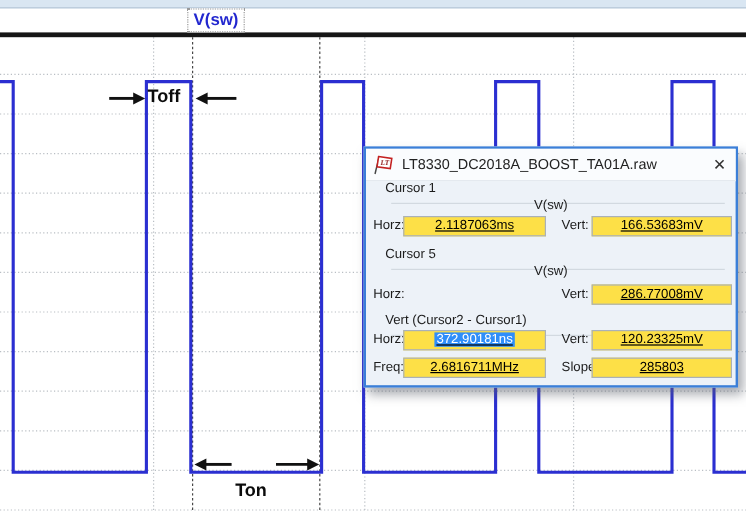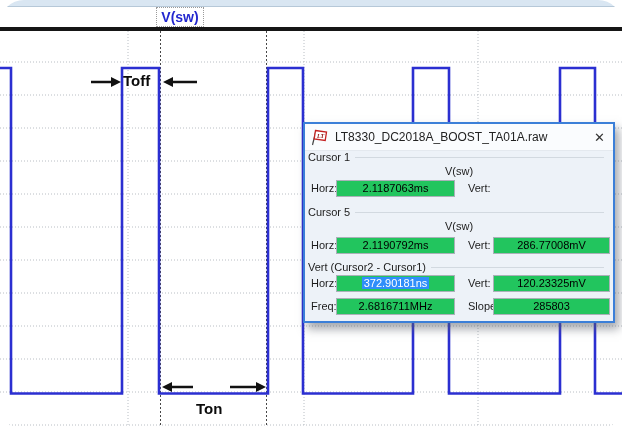--- a/index.html
+++ b/index.html
@@ -1,18 +1,18 @@
 <!DOCTYPE html>
 <html><head>
 <meta charset="utf-8">
 <style>
   html,body{margin:0;padding:0;background:#fff;}
   .screen{
     position:relative;width:622px;height:430px;background:#ffffff;
-    overflow:hidden;font-family:"Liberation Sans",sans-serif;border-radius:24px;
+    overflow:hidden;font-family:"Liberation Sans",sans-serif;
   }
   .top-strip{
     position:absolute;left:0;top:0;width:622px;height:6px;
     background:#d9e6f2;border-bottom:1px solid #b6c8d8;z-index:2;
   }
   .trace-label-box{
     position:absolute;left:156px;top:7px;width:48px;height:20px;
     border:1px dotted #9a9a9a;box-sizing:border-box;text-align:center;
     line-height:17px;z-index:3;background:#fff;
   }
@@ -35,34 +35,34 @@
   .dlg-title{
     position:absolute;left:0;top:0;right:0;height:26px;background:#fafcfe;
     border-bottom:1px solid #e4e9ef;display:flex;align-items:center;
   }
   .dlg-icon{width:18px;height:17px;margin-left:5px;flex:0 0 auto;}
   .dlg-title-text{margin-left:7px;font-size:12px;color:#222;white-space:nowrap;}
   .dlg-close{
     margin-left:auto;margin-right:8px;font-size:13px;color:#333;cursor:pointer;
     line-height:13px;
   }
-  .grp-head{position:absolute;left:3px;right:9px;display:flex;height:12px;}
+  .grp-head{position:absolute;left:16px;right:9px;display:flex;height:12px;flex-direction:column;}
   .grp-head .grp-label{flex:0 0 auto;color:#1c1c1c;}
   .grp-head .etch{flex:1 1 auto;margin:6px 0 0 5px;border-top:1px solid #d2d9e0;height:0;}
   .h1{top:27px}.h2{top:82px}.h3{top:137px}
   .trace-name{position:absolute;left:0;right:0;text-align:center;}
   .t1{top:41px}.t2{top:96px}
   .drow{position:absolute;left:0;right:0;height:17px;}
   .r1{top:56px}.r2{top:113px}.r3{top:151px}.r4{top:174px}
   .flbl{position:absolute;top:2px;}
   .flbl.c1{left:6px}
   .flbl.c2{left:163px}
   .fld{
-    position:absolute;top:0;height:17px;background:#22c55e;border:1px solid #aab1b8;
-    box-sizing:border-box;text-align:center;line-height:15px;overflow:hidden;color:#000;
+    position:absolute;top:0;height:17px;background:#fde047;border:1px solid #aab1b8;
+    box-sizing:border-box;text-align:center;line-height:15px;overflow:hidden;color:#000;text-decoration:underline;
   }
   .fld.c1{left:31px;width:119px}
   .fld.c2{left:188px;width:117px}
   .sel{background:#2f8efa;color:#fff;padding:0 2px;}
 </style>
 </head>
 <body>
 
 <div class="screen">
 
@@ -121,30 +121,30 @@
 
     <div class="grp-head h1">
       <span class="grp-label">Cursor 1</span>
       <span class="etch"></span>
     </div>
     <div class="trace-name t1">V(sw)</div>
     <div class="drow r1">
       <span class="flbl c1">Horz:</span>
       <span class="fld c1">2.1187063ms</span>
       <span class="flbl c2">Vert:</span>
+      <span class="fld c2">166.53683mV</span>
     </div>
 
     <div class="grp-head h2">
       <span class="grp-label">Cursor 5</span>
       <span class="etch"></span>
     </div>
     <div class="trace-name t2">V(sw)</div>
     <div class="drow r2">
       <span class="flbl c1">Horz:</span>
-      <span class="fld c1">2.1190792ms</span>
       <span class="flbl c2">Vert:</span>
       <span class="fld c2">286.77008mV</span>
     </div>
 
     <div class="grp-head h3">
       <span class="grp-label">Vert (Cursor2 - Cursor1)</span>
       <span class="etch"></span>
     </div>
     <div class="drow r3">
       <span class="flbl c1">Horz:</span>

